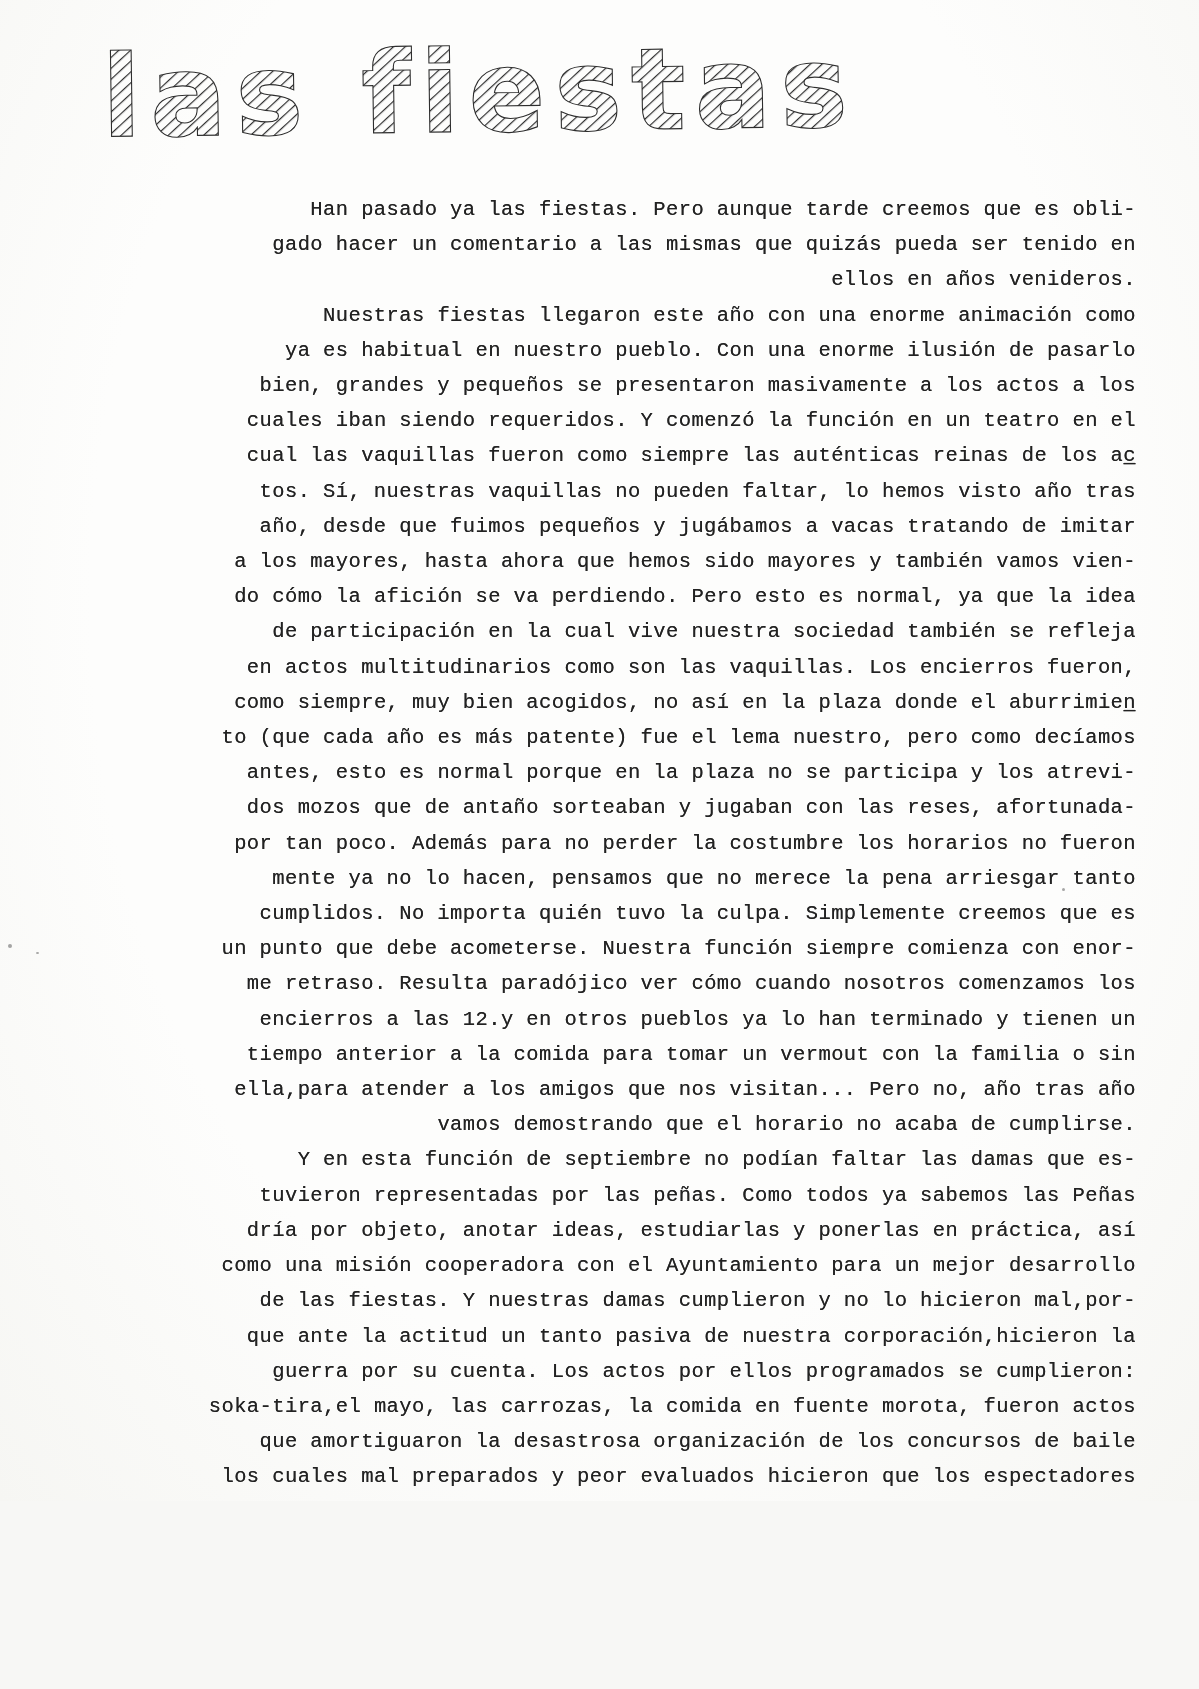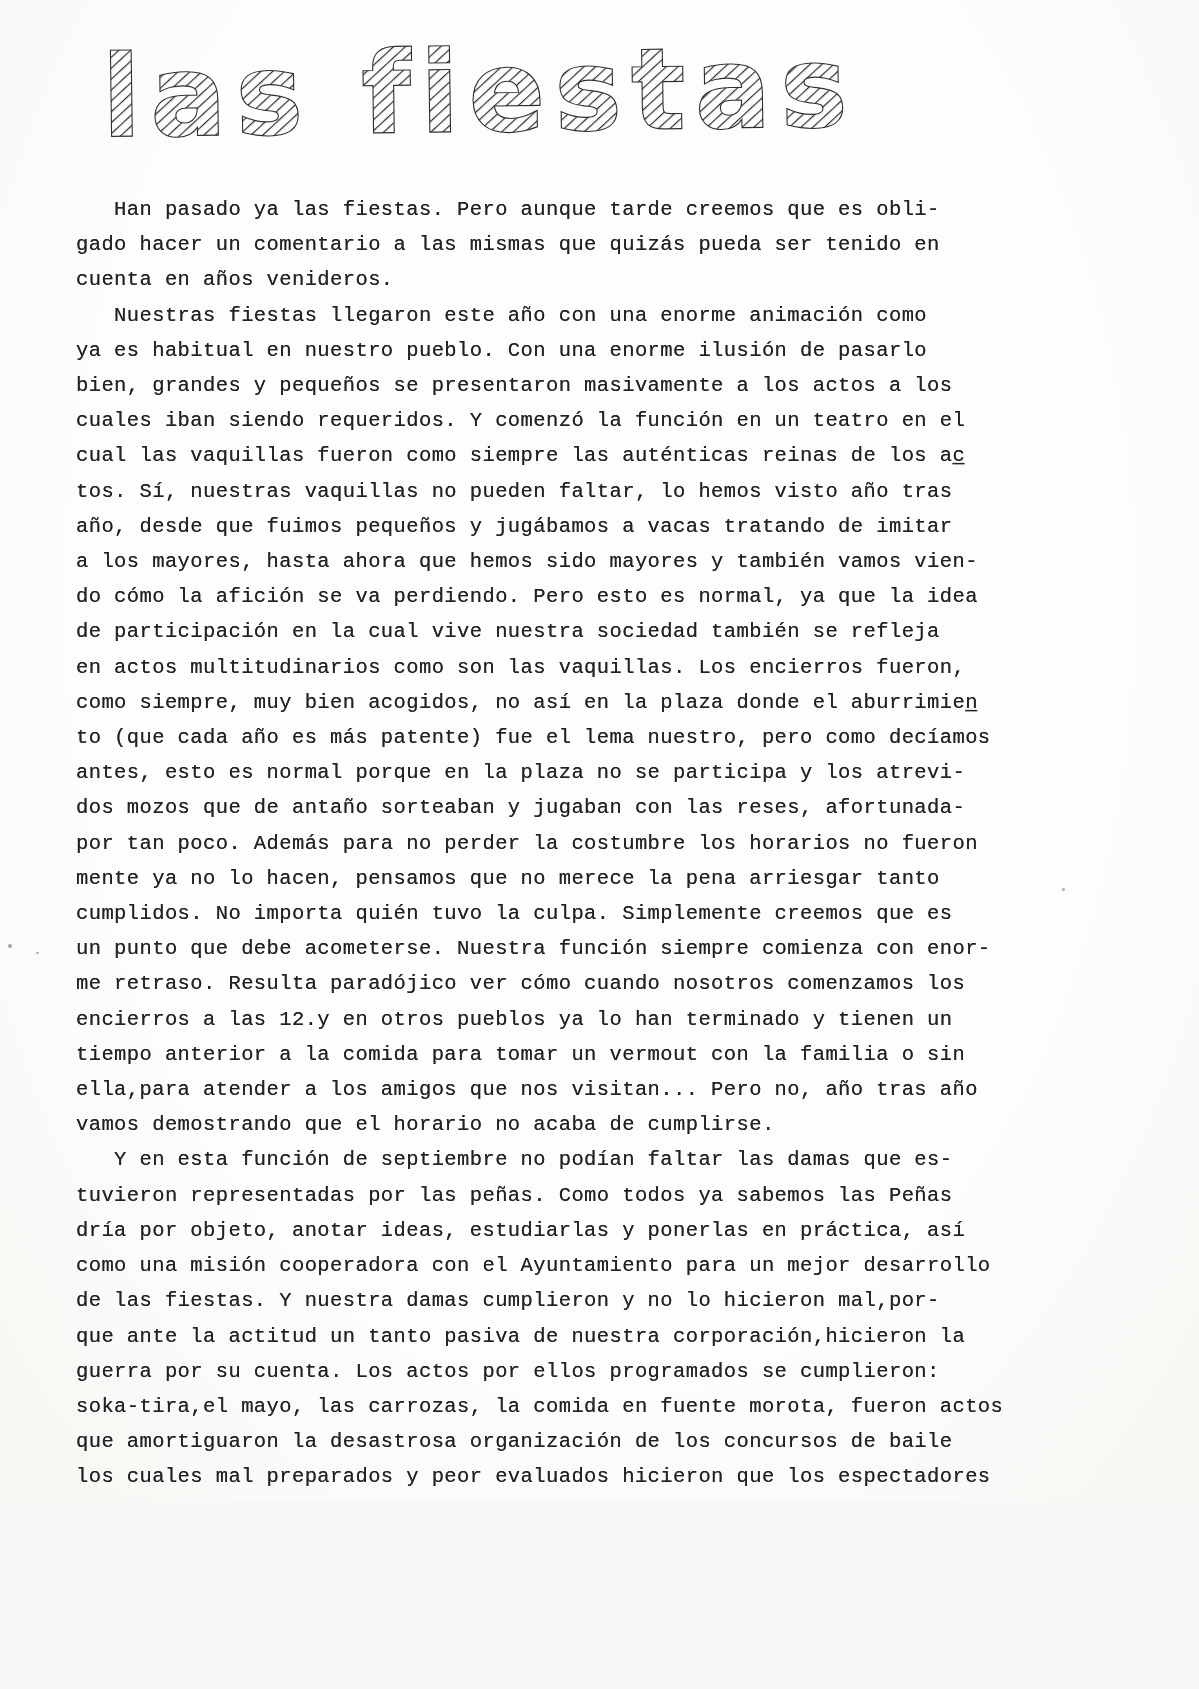--- a/index.html
+++ b/index.html
@@ -9,20 +9,21 @@
   }
   .page {
     position: relative;
     width: 1199px;
     height: 1501px;
     background:
       radial-gradient(ellipse at 50% 40%, #fdfdfc 60%, #f6f6f3 100%);
     overflow: hidden;
     font-family: "Liberation Mono", "DejaVu Sans Mono", monospace;
     color: #1f1f1f;
+    text-align: right;
   }
   
   .title-wrap {
     position: absolute;
     left: 100px;
     top: 18px;
     width: 880px;
     height: 140px;
     transform: rotate(-0.8deg);
   }
@@ -91,21 +92,21 @@
           <line x1="0" y1="0" x2="0" y2="8" stroke="#2f2f2f" stroke-width="2.4"></line>
         </pattern>
       </defs>
       <text x="2" y="112" fill="url(#hatch)">las fiestas</text>
     </svg>
   </div>
 
   <div class="doc-body">
       <div class="line">   Han pasado ya las fiestas. Pero aunque tarde creemos que es obli-</div>
       <div class="line">gado hacer un comentario a las mismas que quizás pueda ser tenido en</div>
-      <div class="line">cuenta en años venideros.</div>
+      <div class="line">ellos en años venideros.</div>
       <div class="line">   Nuestras fiestas llegaron este año con una enorme animación como</div>
       <div class="line">ya es habitual en nuestro pueblo. Con una enorme ilusión de pasarlo</div>
       <div class="line">bien, grandes y pequeños se presentaron masivamente a los actos a los</div>
       <div class="line">cuales iban siendo requeridos. Y comenzó la función en un teatro en el</div>
       <div class="line">cual las vaquillas fueron como siempre las auténticas reinas de los ac̲</div>
       <div class="line">tos. Sí, nuestras vaquillas no pueden faltar, lo hemos visto año tras</div>
       <div class="line">año, desde que fuimos pequeños y jugábamos a vacas tratando de imitar</div>
       <div class="line">a los mayores, hasta ahora que hemos sido mayores y también vamos vien-</div>
       <div class="line">do cómo la afición se va perdiendo. Pero esto es normal, ya que la idea</div>
       <div class="line">de participación en la cual vive nuestra sociedad también se refleja</div>
@@ -120,21 +121,21 @@
       <div class="line">un punto que debe acometerse. Nuestra función siempre comienza con enor-</div>
       <div class="line">me retraso. Resulta paradójico ver cómo cuando nosotros comenzamos los</div>
       <div class="line">encierros a las 12.y en otros pueblos ya lo han terminado y tienen un</div>
       <div class="line">tiempo anterior a la comida para tomar un vermout con la familia o sin</div>
       <div class="line">ella,para atender a los amigos que nos visitan... Pero no, año tras año</div>
       <div class="line">vamos demostrando que el horario no acaba de cumplirse.</div>
       <div class="line">   Y en esta función de septiembre no podían faltar las damas que es-</div>
       <div class="line">tuvieron representadas por las peñas. Como todos ya sabemos las Peñas</div>
       <div class="line">dría por objeto, anotar ideas, estudiarlas y ponerlas en práctica, así</div>
       <div class="line">como una misión cooperadora con el Ayuntamiento para un mejor desarrollo</div>
-      <div class="line">de las fiestas. Y nuestra damas cumplieron y no lo hicieron mal,por-</div>
+      <div class="line">de las fiestas. Y nuestras damas cumplieron y no lo hicieron mal,por-</div>
       <div class="line">que ante la actitud un tanto pasiva de nuestra corporación,hicieron la</div>
       <div class="line">guerra por su cuenta. Los actos por ellos programados se cumplieron:</div>
       <div class="line">soka-tira,el mayo, las carrozas, la comida en fuente morota, fueron actos</div>
       <div class="line">que amortiguaron la desastrosa organización de los concursos de baile</div>
       <div class="line">los cuales mal preparados y peor evaluados hicieron que los espectadores</div>
       <div class="line">mente pensamos que la comisión interpeñas intentó trabajar bien y en</div>
       <div class="line">general cumplió y además se autofinanción con una cuota de 200₧ a sus</div>
       <div class="line">autofinanción.</div>
     </div>
 

